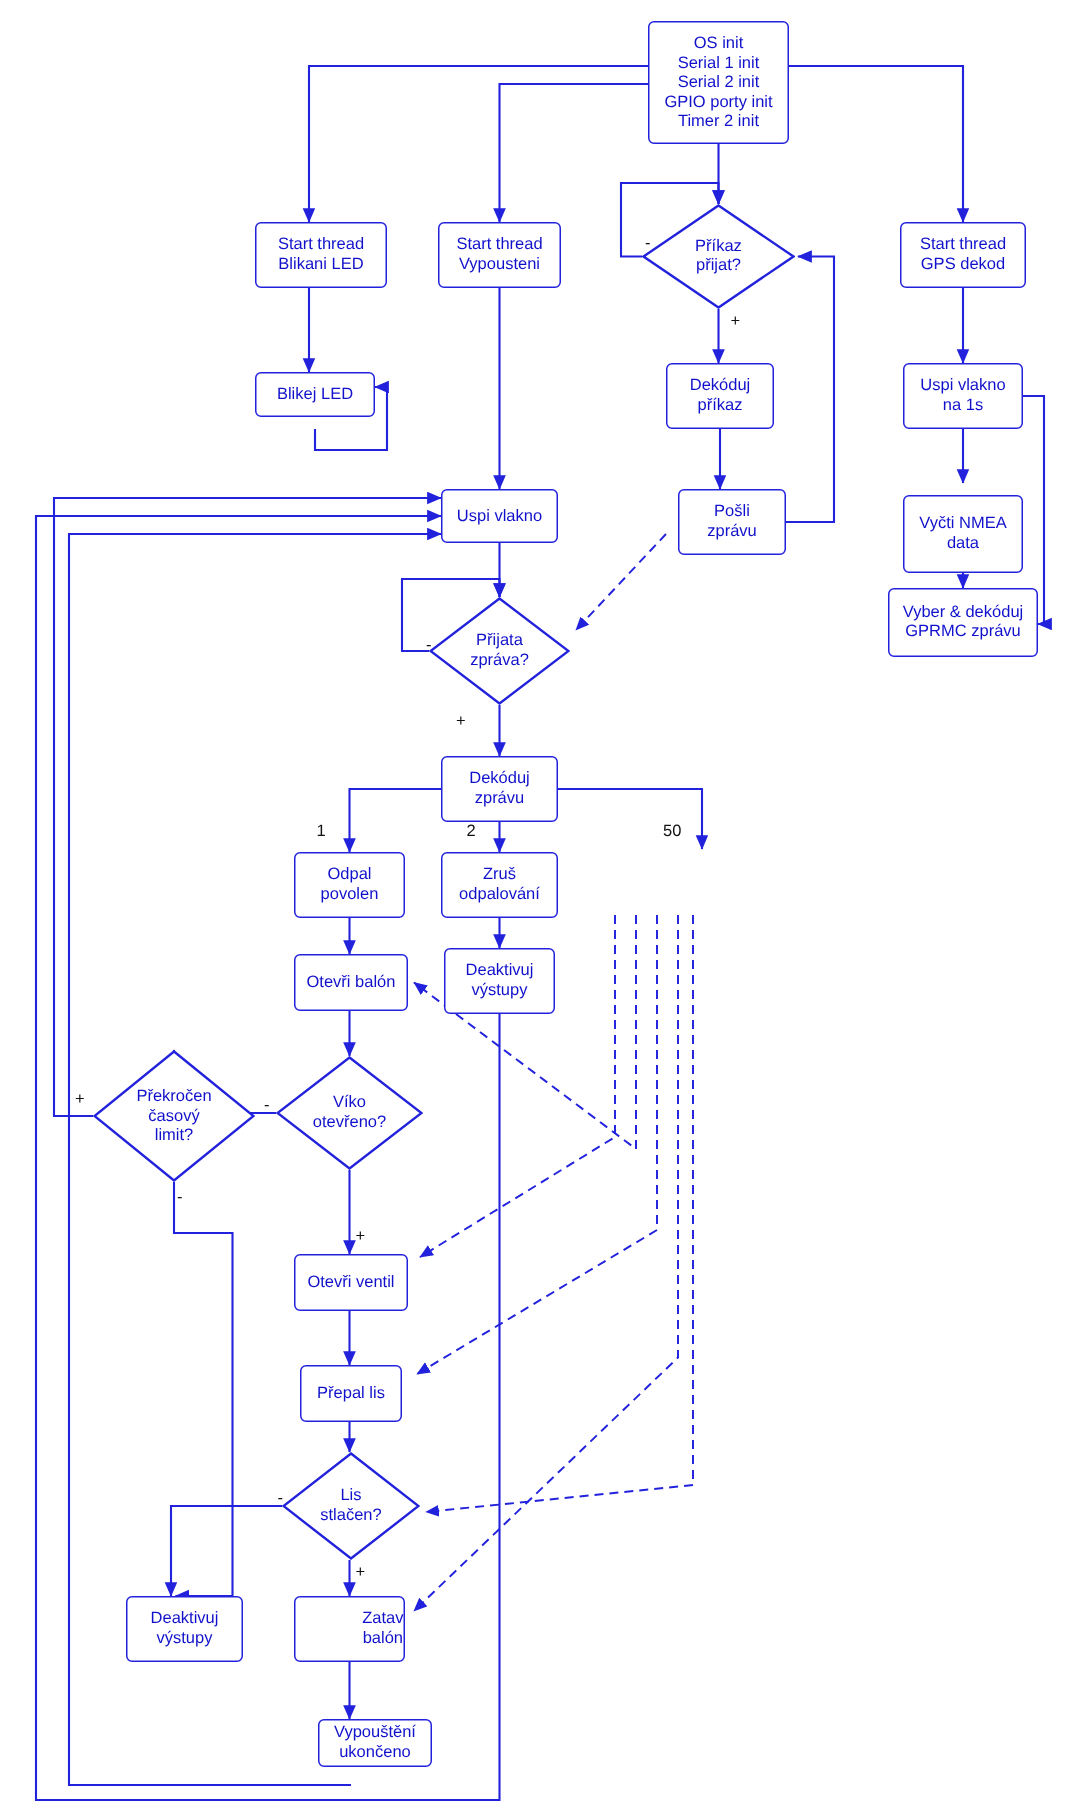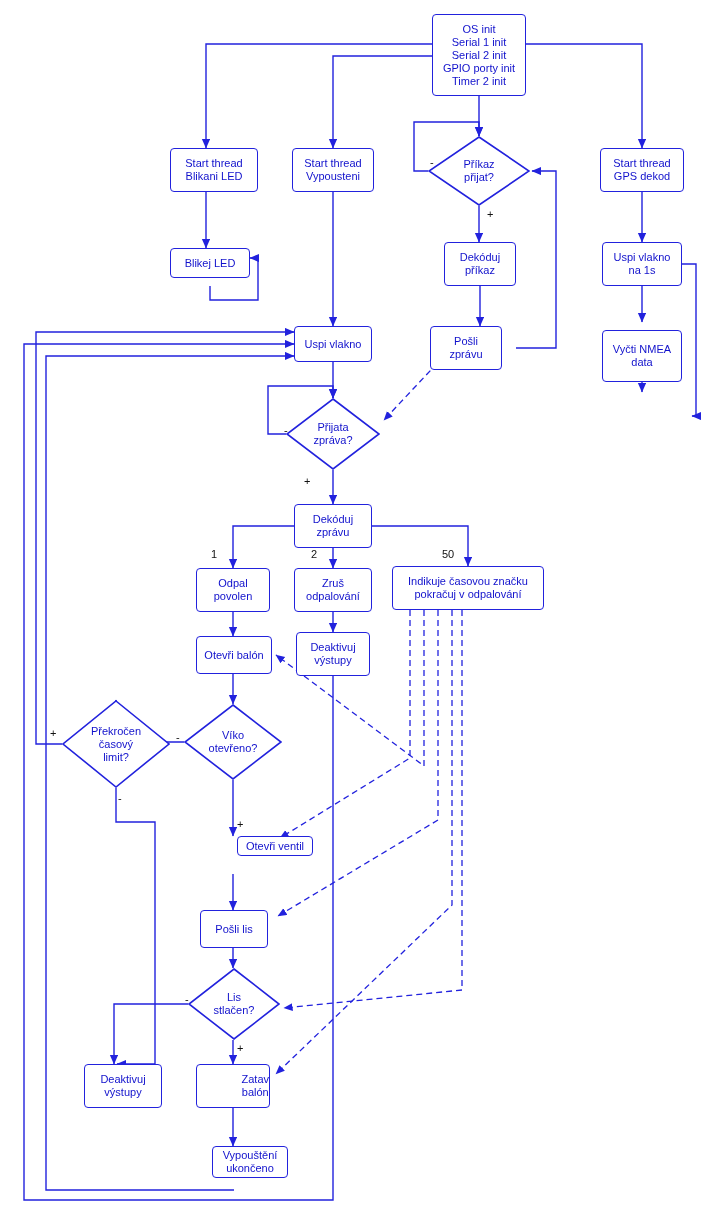--- a/index.html
+++ b/index.html
@@ -112,56 +112,56 @@
       <span style="white-space:pre-line">Dekóduj
 příkaz</span>
     </div>
   <div class="node rect" style="left:602px;top:242px;width:80px;height:44px;">
       <span style="white-space:pre-line">Uspi vlakno
 na 1s</span>
     </div>
   <div class="node rect" style="left:294px;top:326px;width:78px;height:36px;">
       <span style="white-space:pre-line">Uspi vlakno</span>
     </div>
-  <div class="node rect" style="left:430px;top:326px;width:72px;height:44px;">
+  <div class="node rect" style="left:452px;top:326px;width:72px;height:44px;">
       <span style="white-space:pre-line">Pošli
 zprávu</span>
     </div>
   <div class="node rect" style="left:602px;top:330px;width:80px;height:52px;">
       <span style="white-space:pre-line">Vyčti NMEA
 data</span>
     </div>
+  <div class="node rect" style="left:592px;top:392px;width:100px;height:46px;">
+      <span style="white-space:pre-line">Vyber &amp; dekóduj
+GPRMC zprávu</span>
+    </div>
   <div class="node rect" style="left:294px;top:504px;width:78px;height:44px;">
       <span style="white-space:pre-line">Dekóduj
 zprávu</span>
     </div>
   <div class="node rect" style="left:196px;top:568px;width:74px;height:44px;">
       <span style="white-space:pre-line">Odpal
 povolen</span>
     </div>
   <div class="node rect" style="left:294px;top:568px;width:78px;height:44px;">
       <span style="white-space:pre-line">Zruš
 odpalování</span>
     </div>
-  <div class="node rect" style="left:392px;top:566px;width:152px;height:44px;">
-      <span style="white-space:pre-line">Indikuje časovou značku
-pokračuj v odpalování</span>
-    </div>
   <div class="node rect" style="left:196px;top:636px;width:76px;height:38px;">
       <span style="white-space:pre-line">Otevři balón</span>
     </div>
   <div class="node rect" style="left:296px;top:632px;width:74px;height:44px;">
       <span style="white-space:pre-line">Deaktivuj
 výstupy</span>
     </div>
-  <div class="node rect" style="left:196px;top:836px;width:76px;height:20px;margin-left:41px;">
+  <div class="node rect" style="left:196px;top:836px;width:76px;height:38px;">
       <span style="white-space:pre-line">Otevři ventil</span>
     </div>
   <div class="node rect" style="left:200px;top:910px;width:68px;height:38px;">
-      <span style="white-space:pre-line">Pošli lis</span>
+      <span style="white-space:pre-line">Přepal lis</span>
     </div>
   <div class="node rect" style="left:84px;top:1064px;width:78px;height:44px;">
       <span style="white-space:pre-line">Deaktivuj
 výstupy</span>
     </div>
   <div class="node rect" style="left:196px;top:1064px;width:74px;height:44px;justify-content:flex-end;">
       <span style="white-space:pre-line">Zatav
 balón</span>
     </div>
   <div class="node rect" style="left:212px;top:1146px;width:76px;height:32px;">

